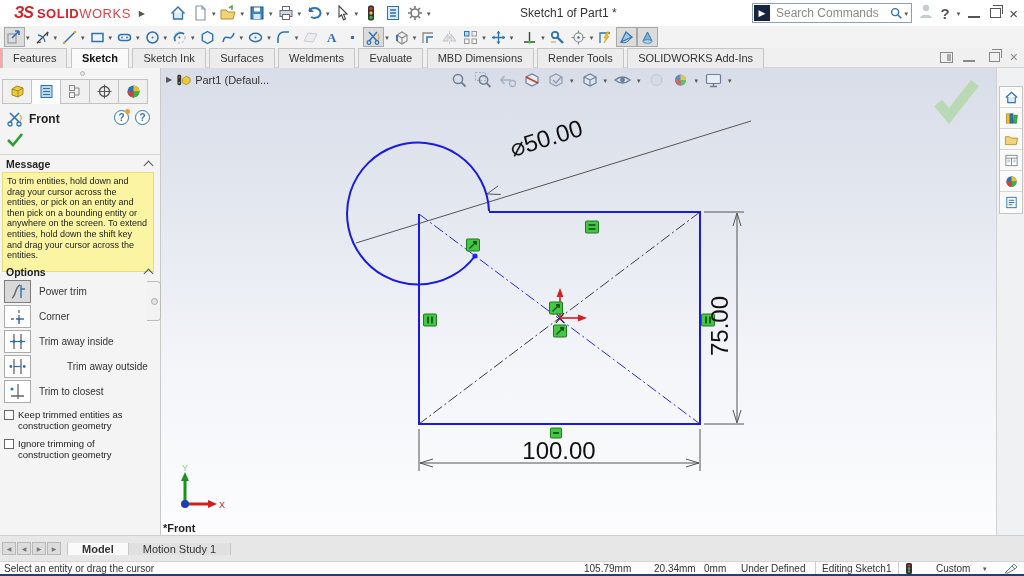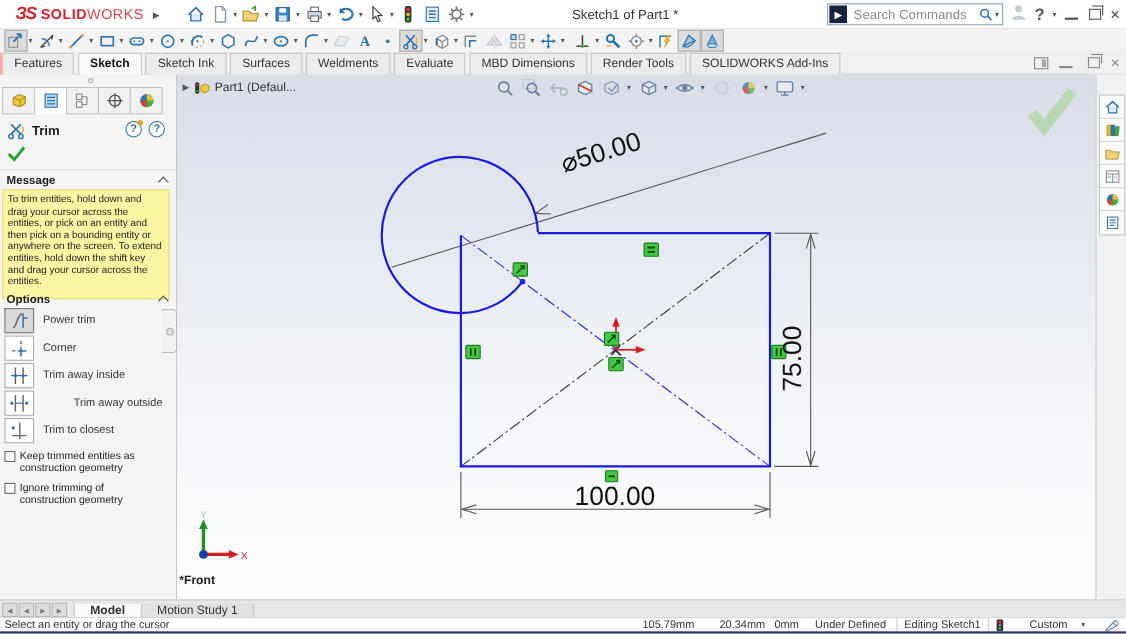--- a/index.html
+++ b/index.html
@@ -96,21 +96,21 @@
   .sketch{position:absolute;left:0;top:0;}
 
   
   .taskpane{position:absolute;right:0;top:68px;width:28px;bottom:31px;background:#f0f1f2;border-left:1px solid #d2d2d2;}
   .tp-box{position:absolute;top:18px;left:2px;width:24px;border:1px solid #c4c4c4;background:#fafafa;}
   .tp-btn{width:100%;height:21px;border-bottom:1px solid #d6d6d6;display:flex;align-items:center;justify-content:center;}
   .tp-btn:last-child{border-bottom:none;}
   .tp-btn svg{width:15px;height:15px;}
 
   
-  .tabbar{position:absolute;left:0;right:0;bottom:15px;height:16px;background:#e7e7e7;border-top:1px solid #cfcfcf;display:flex;align-items:flex-end;}
+  .tabbar{position:absolute;left:0;right:0;bottom:15px;height:26px;background:#e7e7e7;border-top:1px solid #cfcfcf;display:flex;align-items:center;}
   .nav-btns{display:flex;align-items:center;padding-left:2px;gap:1px;}
   .nav-btn{width:14px;height:13px;background:#dcdcdc;border:1px solid #b8b8b8;color:#777;font-size:6px;
            display:flex;align-items:center;justify-content:center;}
   .btab{padding:0 14px;font-size:11px;color:#333;border-right:1px solid #c6c6c6;display:flex;align-items:center;background:#e0e0e0;}
   .btab.active{background:#fafafa;font-weight:bold;border-left:1px solid #c6c6c6;margin-left:6px;}
 
   
   .statusbar{position:absolute;left:0;right:0;bottom:2px;height:13px;background:#fdfdfd;border-top:1px solid #d5d5d5;font-size:10px;color:#333;padding-left:28px;}
   .statusbar .hint{position:absolute;left:4px;top:1px;}
   .st{position:absolute;top:1px;}
@@ -464,21 +464,21 @@
           </svg>
         </span>
     </div>
     <div class="pm-header">
       <svg viewBox="0 0 18 18">
           <path d="M4,3 L13,12 M13,3 L4,12" stroke="#2e73ae" stroke-width="1.6"></path>
           <circle cx="4" cy="14" r="2" fill="none" stroke="#2e73ae" stroke-width="1.3"></circle>
           <circle cx="13" cy="14" r="2" fill="none" stroke="#2e73ae" stroke-width="1.3"></circle>
           <path d="M14,5 q2.5,3 0,6" fill="none" stroke="#e8a33d" stroke-width="1.2"></path>
         </svg>
-      <span class="pm-title">Trim</span>
+      <span class="pm-title">Front</span>
     </div>
     <div class="pm-help">
       <span class="help-circle star">?</span>
       <span class="help-circle">?</span>
     </div>
     <div class="pm-ok">
       <svg viewBox="0 0 18 16">
           <path d="M2,8 L7,13 L16,2" fill="none" stroke="#2e9e2e" stroke-width="2.6"></path>
         </svg>
     </div>

